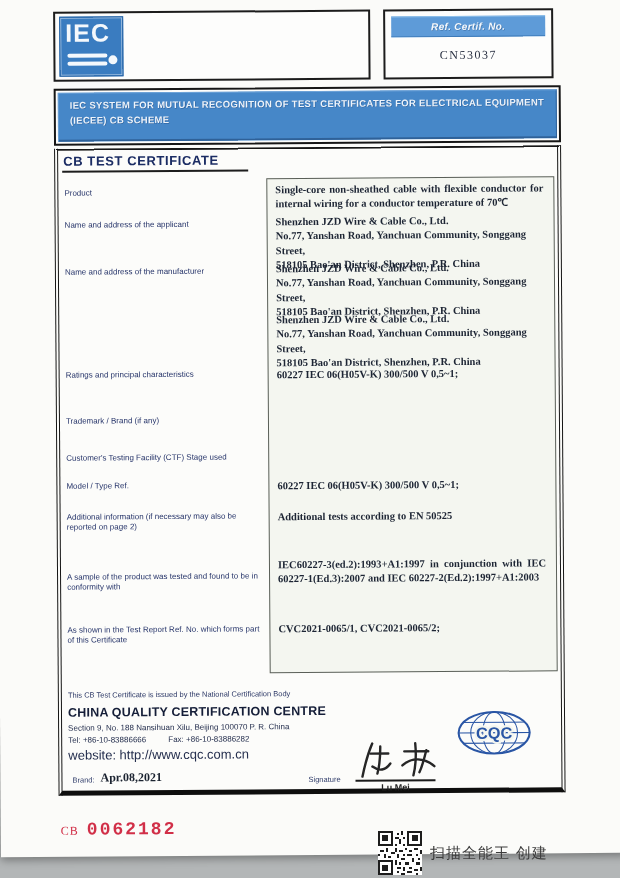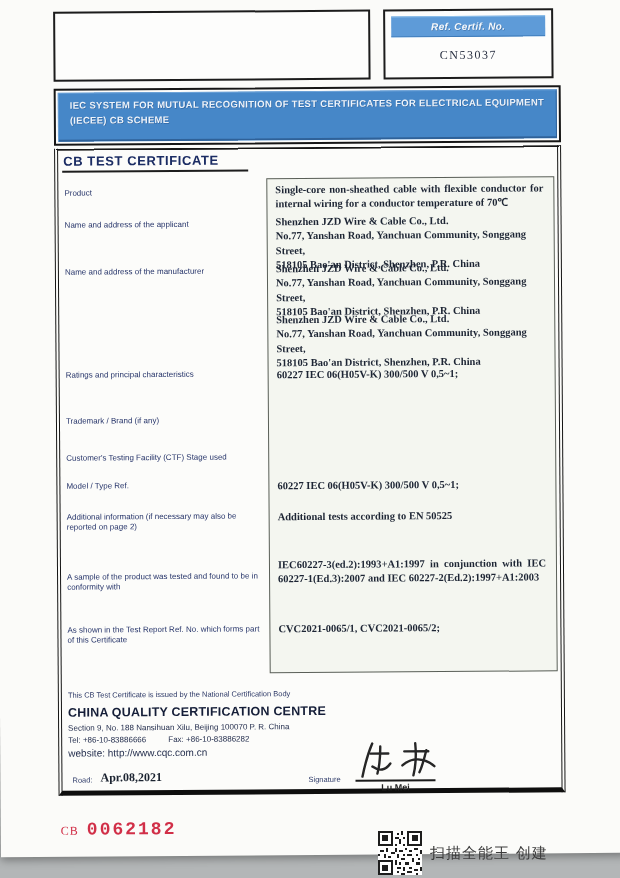--- a/index.html
+++ b/index.html
@@ -68,41 +68,47 @@
     border:1px solid #5a5f58;background:#f4f6f0;
   }
   .cert-value{position:absolute;left:8px;width:268px;font-family:"Liberation Serif",serif;font-size:10.5px;font-weight:600;color:#1d2534;line-height:1.38;}
   .jl{text-align:justify;text-align-last:justify;}
   
   .issued-by{position:absolute;left:6px;top:540px;font-size:7.5px;color:#2c3866;}
   .ncb-name{position:absolute;left:6px;top:555px;font-size:12.5px;font-weight:bold;letter-spacing:.2px;color:#151e38;}
   .ncb-addr{position:absolute;left:6px;top:573px;font-size:8px;color:#26304f;}
   .ncb-telfax{position:absolute;left:6px;top:585px;font-size:8px;color:#26304f;}
   .ncb-telfax span{margin-right:22px;}
-  .ncb-web{position:absolute;left:6px;top:597px;font-size:10px;color:#26304f;}
+  .ncb-web{position:absolute;left:6px;top:597px;font-size:13px;color:#26304f;}
   .date-label{position:absolute;left:10px;top:625px;font-size:7.5px;color:#34406d;}
   .date-value{position:absolute;left:38px;top:620px;font-family:"Liberation Serif",serif;font-weight:bold;font-size:12px;color:#1b2330;}
   .sig-label{position:absolute;left:246px;top:626px;font-size:7.5px;color:#34406d;}
   .sig-line{position:absolute;left:293px;top:631px;width:80px;height:2px;background:#1a1a1a;}
   .sig-name{position:absolute;left:293px;top:634px;width:80px;text-align:center;font-size:9px;font-weight:bold;color:#222;}
   .sig-hand{position:absolute;left:290px;top:590px;}
   .cqc-logo{position:absolute;left:393px;top:560px;}
   
   .cb-stamp{position:absolute;left:60px;top:806px;color:#d12f48;margin-top:15px;}
   .cb-prefix{font-family:"Liberation Serif",serif;font-size:12px;letter-spacing:1px;margin-right:8px;}
   .cb-digits{font-family:"Liberation Mono",monospace;font-size:18px;font-weight:bold;letter-spacing:2px;}
   .qr-block{position:absolute;left:378px;top:831px;display:flex;align-items:center;gap:8px;}
   .qr-text{font-size:15px;color:#3c3c3c;letter-spacing:1px;font-family:"DejaVu Sans",sans-serif;}
 </style>
 </head>
 <body>
 
 <div class="sheet">
 
   <div class="hdr-logos">
+    <div class="logo-sq">
+      <span class="iec-txt">IEC</span>
+      <span class="iec-bar b1"></span>
+      <span class="iec-bar b2"></span>
+      <span class="iec-dot"></span>
+    </div>
   </div>
 
   <div class="hdr-ref">
     <div class="ref-bar">Ref. Certif. No.</div>
     <div class="ref-val">CN53037</div>
   </div>
 
   <div class="banner">
     <div class="banner-inner">
       <div>IEC SYSTEM FOR MUTUAL RECOGNITION OF TEST CERTIFICATES FOR ELECTRICAL EQUIPMENT</div>
@@ -152,41 +158,61 @@
       </div>
 
     <div class="issued-by">This CB Test Certificate is issued by the National Certification Body</div>
     <div class="ncb-name">CHINA QUALITY CERTIFICATION CENTRE</div>
     <div class="ncb-addr">Section 9, No. 188 Nansihuan Xilu, Beijing 100070 P. R. China</div>
     <div class="ncb-telfax">
       <span>Tel: +86-10-83886666</span><span>Fax: +86-10-83886282</span>
     </div>
     <div class="ncb-web">website: http://www.cqc.com.cn</div>
 
-    <div class="date-label">Road:</div>
+    <div class="date-label">Brand:</div>
     <div class="date-value">Apr.08,2021</div>
 
     <div class="sig-label">Signature</div>
     <div class="sig-hand">
       <svg width="95" height="42" viewBox="0 0 95 42">
         <g fill="none" stroke="#262626" stroke-width="2.4" stroke-linecap="round">
           <path d="M10,38 C13,24 16,14 20,5"></path>
           <path d="M18,15 h18"></path>
           <path d="M28,8 c0,10 -1,20 -3,27"></path>
           <path d="M20,28 c7,5 13,4 18,-3"></path>
           <path d="M52,13 h24"></path>
           <path d="M63,5 c1,11 0,24 -2,32"></path>
           <path d="M50,27 c9,-8 22,-8 32,1"></path>
           <path d="M74,12 c-2,8 -4,16 -7,22"></path>
         </g>
       </svg>
     </div>
     <div class="sig-line"></div>
     <div class="sig-name">Lu Mei</div>
 
+    <div class="cqc-logo">
+      <svg width="78" height="50" viewBox="0 0 90 56">
+        <defs>
+            <clipPath id="gcp">
+              <ellipse cx="45" cy="28" rx="41" ry="24"></ellipse>
+            </clipPath>
+          </defs>
+        <g stroke="#2a56a5" fill="none">
+          <ellipse cx="45" cy="28" rx="41" ry="24" stroke-width="2.4"></ellipse>
+          <ellipse cx="45" cy="28" rx="27" ry="24" stroke-width="1.2"></ellipse>
+          <ellipse cx="45" cy="28" rx="13" ry="24" stroke-width="1.2"></ellipse>
+          <g clip-path="url(#gcp)" stroke-width="1.2">
+            <line x1="2" y1="16" x2="88" y2="16"></line>
+            <line x1="2" y1="28" x2="88" y2="28"></line>
+            <line x1="2" y1="40" x2="88" y2="40"></line>
+          </g>
+        </g>
+        <text x="45" y="35" text-anchor="middle" font-family="Liberation Sans, sans-serif" font-size="19" font-weight="bold" fill="#2a56a5" stroke="#f4f6f0" stroke-width="5" paint-order="stroke">CQC</text>
+      </svg>
+    </div>
   <div class="cert-label" style="top: 38px;">Product</div>
       <div class="cert-label" style="top: 70px;">Name and address of the applicant</div>
       <div class="cert-label" style="top: 117px;">Name and address of the manufacturer</div>
       <div class="cert-label" style="top: 220px;">Ratings and principal characteristics</div>
       <div class="cert-label" style="top: 266px;">Trademark / Brand (if any)</div>
       <div class="cert-label" style="top: 303px;">Customer's Testing Facility (CTF) Stage used</div>
       <div class="cert-label" style="top: 331px;">Model / Type Ref.</div>
       <div class="cert-label" style="top: 362px;">Additional information (if necessary may also be reported on page 2)</div>
       <div class="cert-label" style="top: 422px;">A sample of the product was tested and found to be in conformity with</div>
       <div class="cert-label" style="top: 475px;">As shown in the Test Report Ref. No. which forms part of this Certificate</div>

